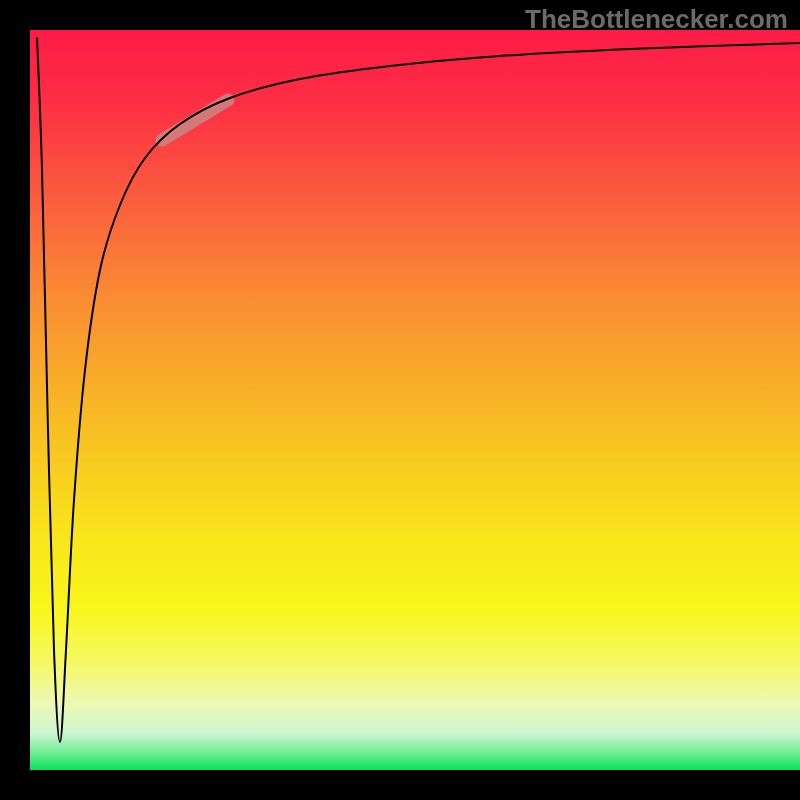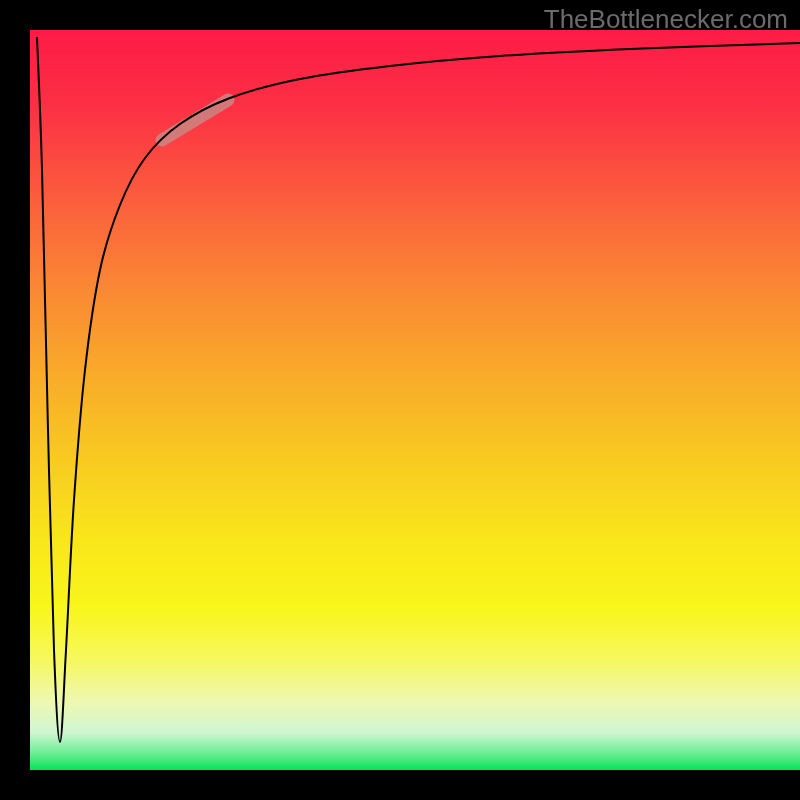--- a/index.html
+++ b/index.html
@@ -9,21 +9,21 @@
     background: #000;
     position: relative;
     overflow: hidden;
   }
   .watermark {
     position: absolute;
     top: 4px;
     right: 12px;
     font-family: Arial, Helvetica, sans-serif;
     font-size: 26px;
-    font-weight: 400;
+    font-weight: 700;
     color: #6b6b6b;
     z-index: 10;
   }
   .frame {
     position: absolute;
     left: 30px;
     top: 30px;
     width: 770px;
     height: 740px;
   }

